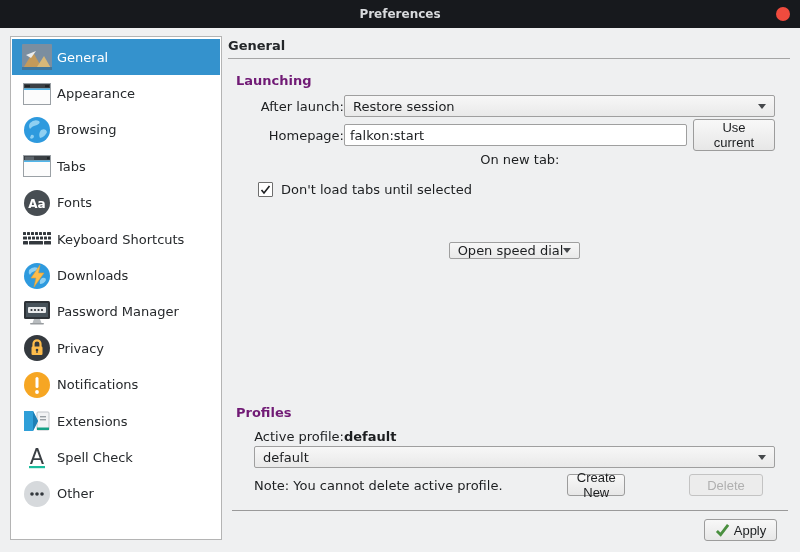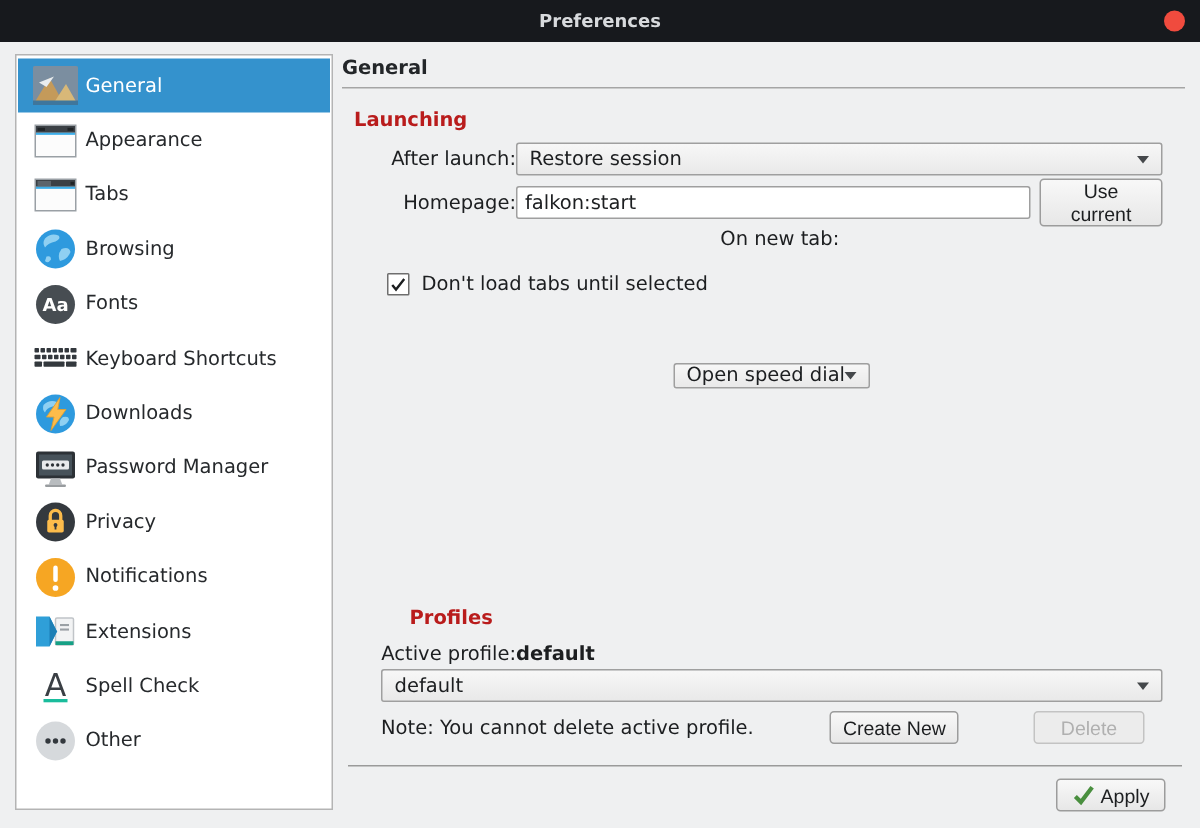--- a/index.html
+++ b/index.html
@@ -34,23 +34,23 @@
   }
   .side-item.selected { background:#3492cd; color:#ffffff; }
   .side-icon { width:32px; height:32px; flex:0 0 32px; margin-right:4px; }
   .side-icon svg { width:32px; height:32px; display:block; }
   .side-label { white-space:nowrap; }
 
   
   .main { position:absolute; left:228px; top:0; width:562px; height:552px; }
   .page-title { position:absolute; top:38px; left:0; font-weight:bold; color:#232629; }
   .title-rule { position:absolute; top:58px; left:0; right:0; border-top:1px solid #a5a5a5; }
-  .group-title { position:absolute; left:8px; font-weight:bold; color:#b91c1c; }
+  .group-title { position:absolute; left:8px; font-weight:bold; color:#701a75; }
   .gt-launching { top:73px; }
-  .gt-profiles  { top:405px;margin-left:37px; }
+  .gt-profiles  { top:405px; }
 
   .form-row { position:absolute; left:26px; right:15px; display:flex; align-items:center; }
   .form-label { width:90px; flex:0 0 90px; color:#1c1e20;text-align:right; }
   .row-after   { top:95px;  height:22px; }
   .row-home    { top:124px; height:22px; }
   .row-newtab  { top:152px; height:22px;flex-direction:column; }
   .row-check   { top:181px; height:17px; left:30px; }
   .row-active  { top:428px; height:17px; }
   .row-startup { top:446px; height:22px; }
   .row-note    { top:474px; height:22px; left:26px; right:27px; justify-content:space-between; }
@@ -71,21 +71,21 @@
     color:#1c1e20; outline:none;
   }
   .btn {
     height:22px; border:1px solid #9c9c9c; border-radius:3px;
     background:linear-gradient(#f8f8f8,#e7e7e7);
     display:flex; align-items:center; justify-content:center;
     font-size:13px; color:#1c1e20; cursor:pointer; padding:0 10px;
   }
   .btn svg { margin-right:4px; }
   .btn-use-current { margin-left:6px; flex:0 0 82px; padding:15px; }
-  .btn-create { width:86px; margin-left:8px; padding:0; }
+  .btn-create { width:58px; margin-left:8px; padding:0; }
   .btn-delete { width:74px; margin-left:7px; padding:0; color:#b0b0b0;
                 border-color:#c3c3c3; background:#ececec; }
   .note-text { color:#1c1e20; }
 
   .checkbox {
     width:15px; height:15px; border:1px solid #6e6e6e; border-radius:1px;
     background:#ffffff; margin-right:8px; display:flex; align-items:center;
     justify-content:center; cursor:pointer; flex:0 0 15px;
   }
   .bold-value { font-weight:bold; }
@@ -137,40 +137,40 @@
             <rect x="24" y="7.2" width="4" height="2" fill="#1f2326"></rect>
             <rect x="3" y="10.5" width="26" height="1.4" fill="#3daee9"></rect>
           </svg>
       </span>
       <span class="side-label">Appearance</span>
     </div>
 
     <div class="side-item">
       <span class="side-icon">
         <svg viewBox="0 0 32 32">
+            <circle cx="16" cy="16" r="13" fill="#2e9ade"></circle>
+            <path d="M9 9 Q13 5 18 7 Q20 9 16 11 Q11 12 9 15 Q7 12 9 9 Z" fill="#8fd0f2"></path>
+            <path d="M20 16 Q25 14 26 18 Q24 23 19 24 Q17 20 20 16 Z" fill="#8fd0f2"></path>
+            <path d="M10 21 Q13 20 13 23 Q11 26 9 24 Z" fill="#8fd0f2"></path>
+          </svg>
+      </span>
+      <span class="side-label">Browsing</span>
+    </div>
+
+    <div class="side-item">
+      <span class="side-icon">
+        <svg viewBox="0 0 32 32">
             <rect x="2.5" y="5.5" width="27" height="21" fill="#fcfcfc" stroke="#9aa0a5"></rect>
             <rect x="3" y="6" width="26" height="4.5" fill="#3b4045"></rect>
             <rect x="4" y="6.6" width="9" height="3.6" fill="#5c646b"></rect>
             <rect x="26" y="7.2" width="2.5" height="2" fill="#1f2326"></rect>
             <rect x="3" y="10.5" width="26" height="1.4" fill="#3daee9"></rect>
           </svg>
       </span>
       <span class="side-label">Tabs</span>
-    </div>
-
-    <div class="side-item">
-      <span class="side-icon">
-        <svg viewBox="0 0 32 32">
-            <circle cx="16" cy="16" r="13" fill="#2e9ade"></circle>
-            <path d="M9 9 Q13 5 18 7 Q20 9 16 11 Q11 12 9 15 Q7 12 9 9 Z" fill="#8fd0f2"></path>
-            <path d="M20 16 Q25 14 26 18 Q24 23 19 24 Q17 20 20 16 Z" fill="#8fd0f2"></path>
-            <path d="M10 21 Q13 20 13 23 Q11 26 9 24 Z" fill="#8fd0f2"></path>
-          </svg>
-      </span>
-      <span class="side-label">Browsing</span>
     </div>
 
     <div class="side-item">
       <span class="side-icon">
         <svg viewBox="0 0 32 32">
             <circle cx="16" cy="16" r="13" fill="#474d52"></circle>
             <text x="16" y="20.5" font-size="12" font-weight="bold" fill="#ffffff" text-anchor="middle" font-family="DejaVu Sans, sans-serif">Aa</text>
           </svg>
       </span>
       <span class="side-label">Fonts</span>

